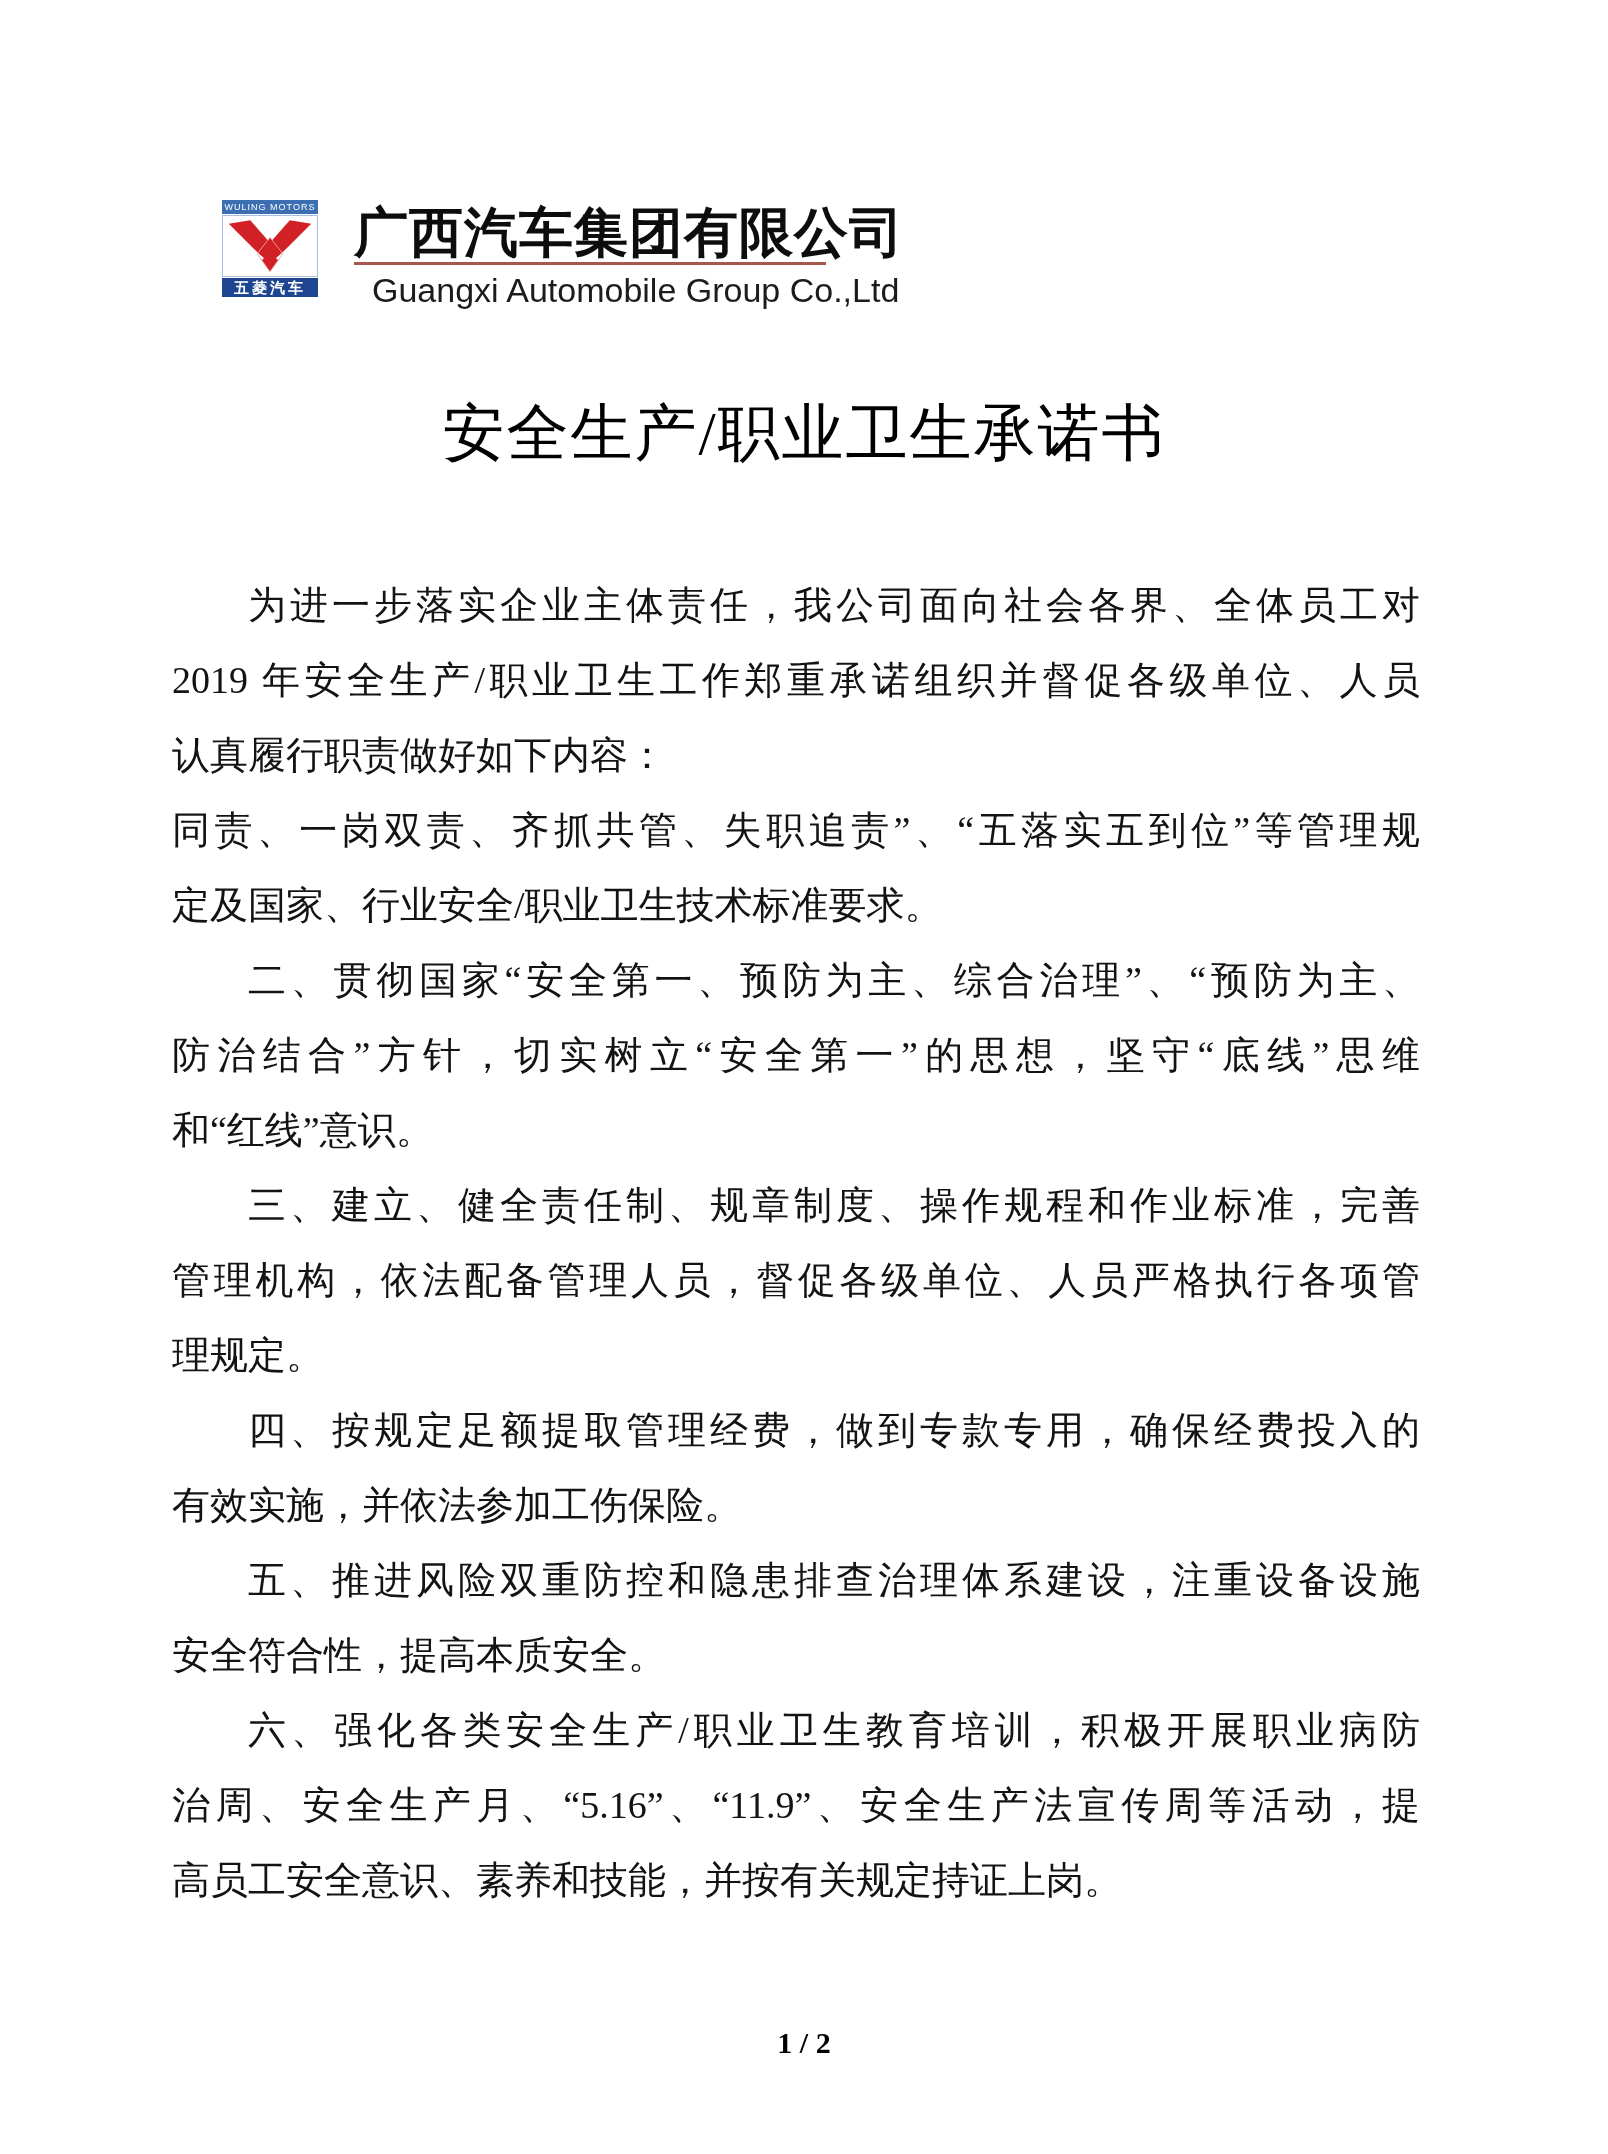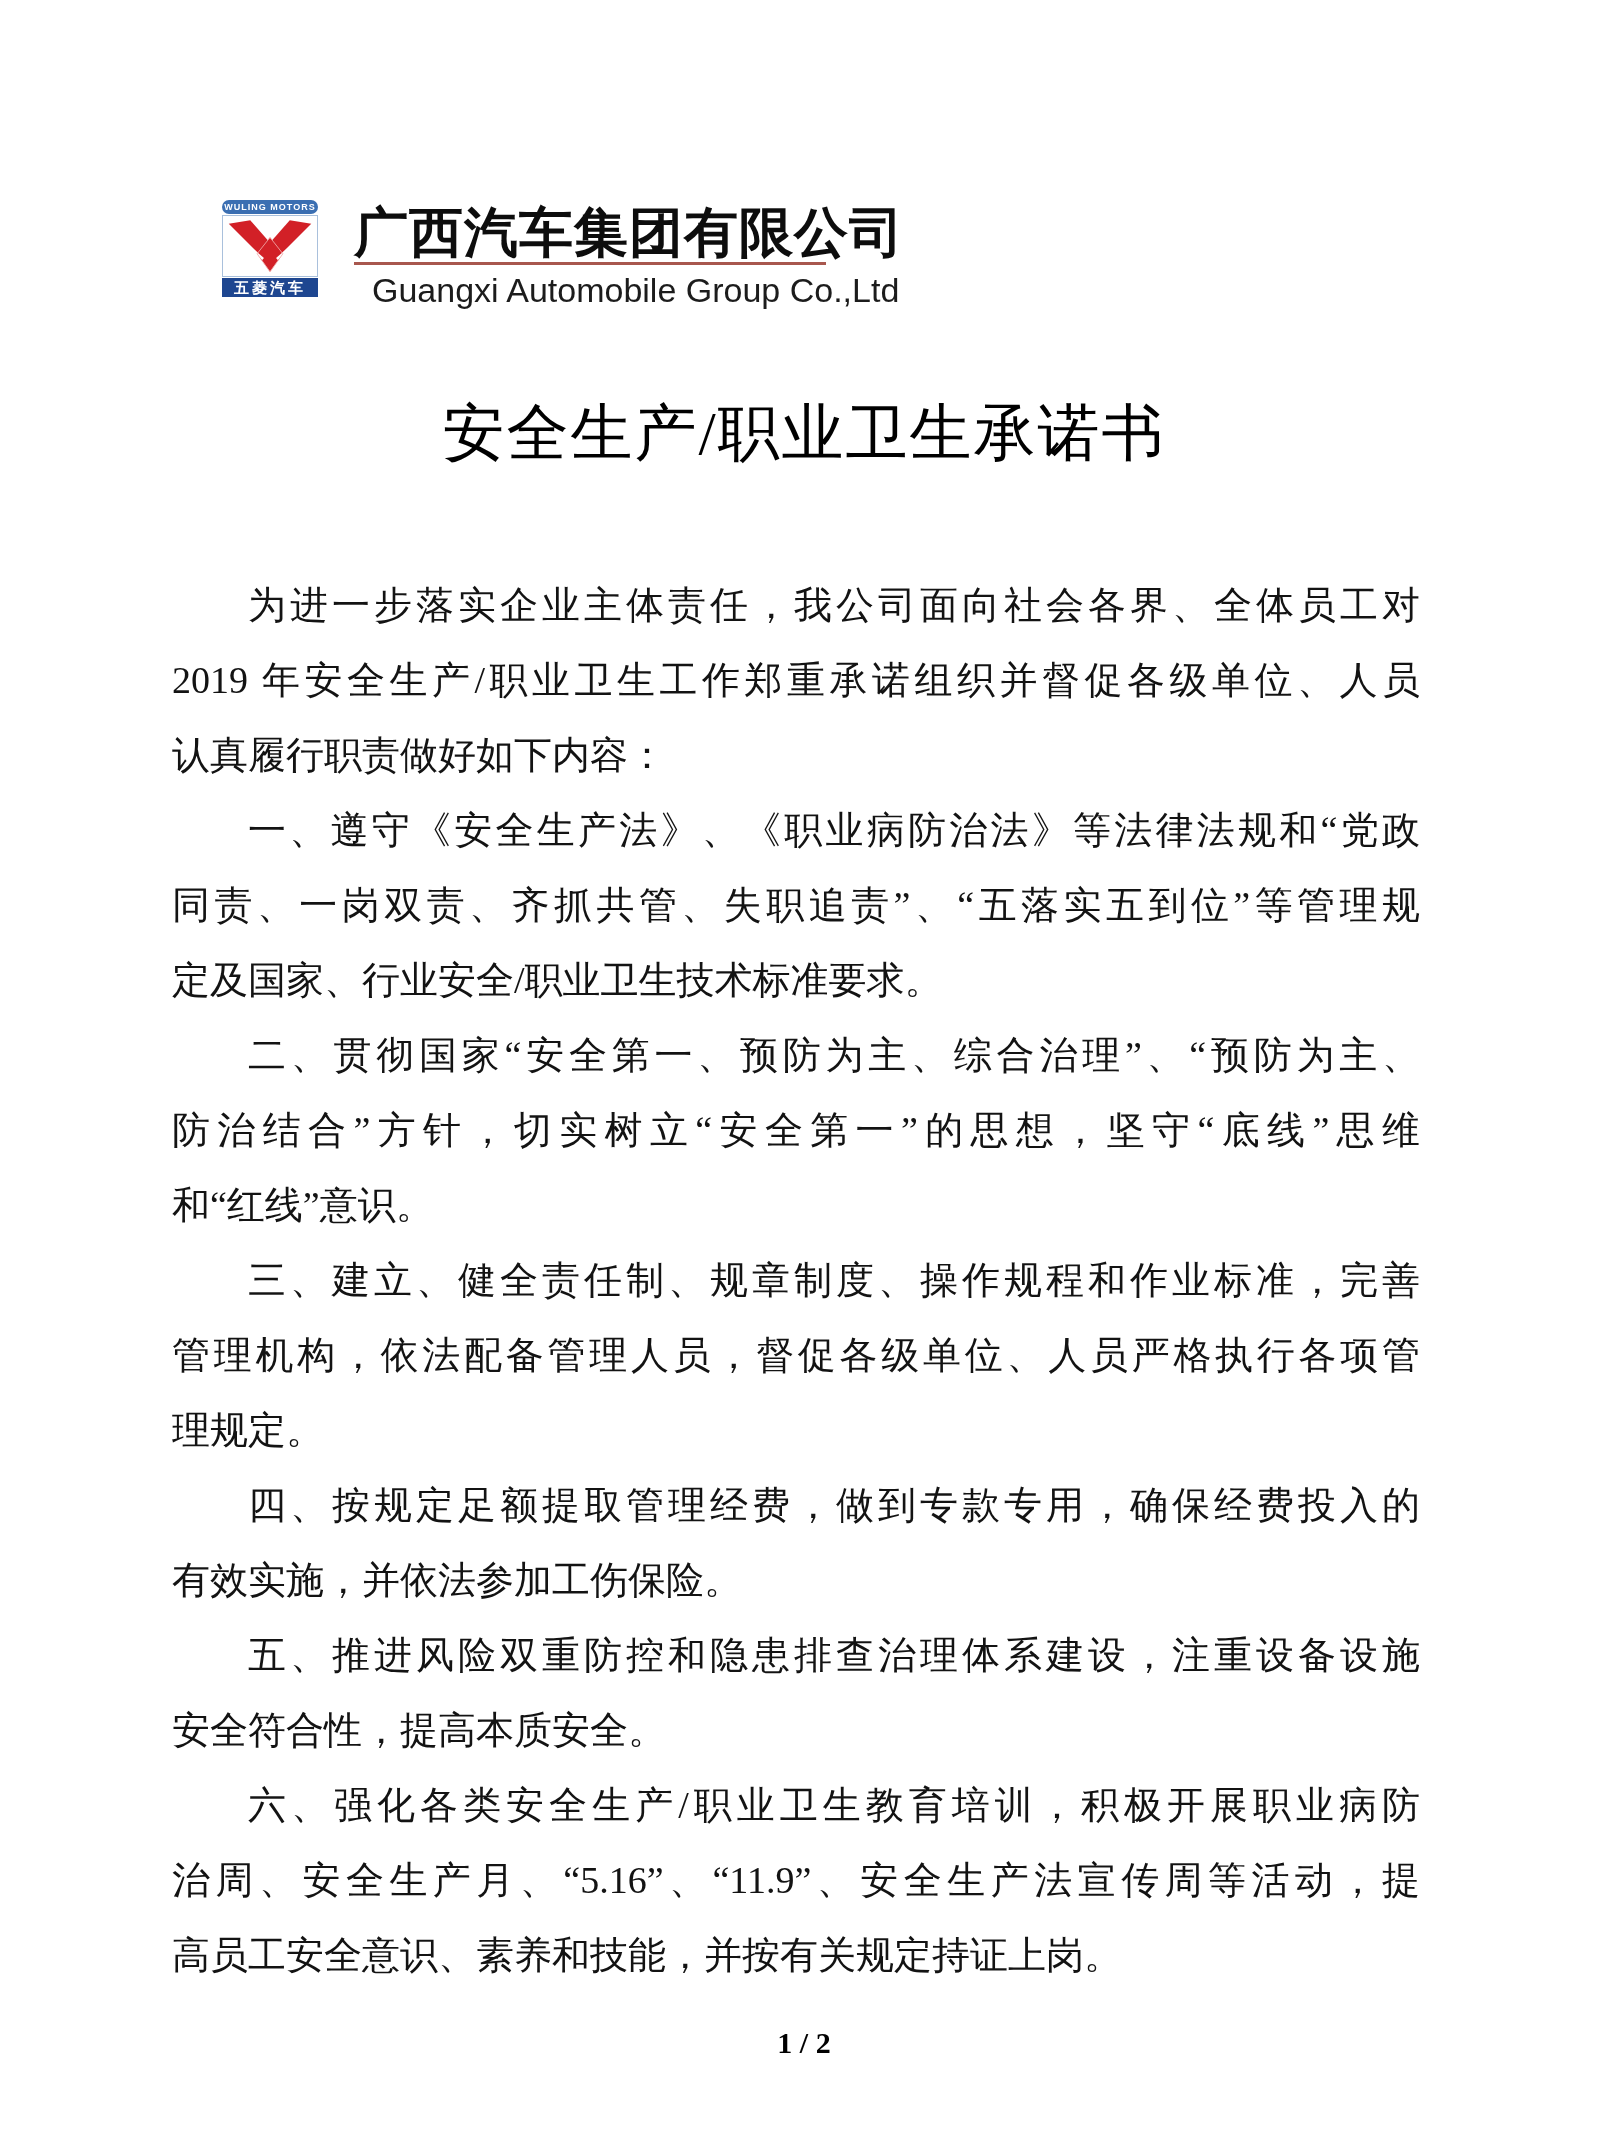--- a/index.html
+++ b/index.html
@@ -12,22 +12,22 @@
   }
   .page { position: absolute; inset: 0; overflow: hidden; }
 
   
   .logo {
     position: absolute; left: 222px; top: 200px; width: 96px;
   }
   .logo-topbar {
     background: #3b6fb2; color: #ffffff;
     font-family: "Liberation Sans", sans-serif;
-    font-weight: bold; font-size: 9px; letter-spacing: 1px;
-    height: 14px; line-height: 14px; text-align: center; border-radius: 7px;
+    font-weight: normal; font-size: 9px; letter-spacing: 1px;
+    height: 14px; line-height: 14px; text-align: center;
   }
   .logo-box {
     margin-top: 1px;
     border: 1px solid #a9c0dc; background: #ffffff;
     height: 60px;
     display: flex; align-items: center; justify-content: center;
   }
   .logo-botbar {
     margin-top: 1px;
     background: #1e4690; color: #ffffff;
@@ -104,21 +104,20 @@
   <div class="company-en">Guangxi Automobile Group Co.,Ltd</div>
 
   <div class="doc-title">安全生产/职业卫生承诺书</div>
 
   <div class="doc-body">
 
     <div class="bline indent j">为进一步落实企业主体责任，我公司面向社会各界、全体员工对</div>
     <div class="bline j">2019 年安全生产/职业卫生工作郑重承诺组织并督促各级单位、人员</div>
     <div class="bline">认真履行职责做好如下内容：</div>
 
-    <div class="bline indent j">一、遵守《安全生产法》、《职业病防治法》等法律法规和“党政</div>
     <div class="bline j">同责、一岗双责、齐抓共管、失职追责”、“五落实五到位”等管理规</div>
     <div class="bline">定及国家、行业安全/职业卫生技术标准要求。</div>
 
     <div class="bline indent j">二、贯彻国家“安全第一、预防为主、综合治理”、“预防为主、</div>
     <div class="bline j">防治结合”方针，切实树立“安全第一”的思想，坚守“底线”思维</div>
     <div class="bline">和“红线”意识。</div>
 
     <div class="bline indent j">三、建立、健全责任制、规章制度、操作规程和作业标准，完善</div>
     <div class="bline j">管理机构，依法配备管理人员，督促各级单位、人员严格执行各项管</div>
     <div class="bline">理规定。</div>

